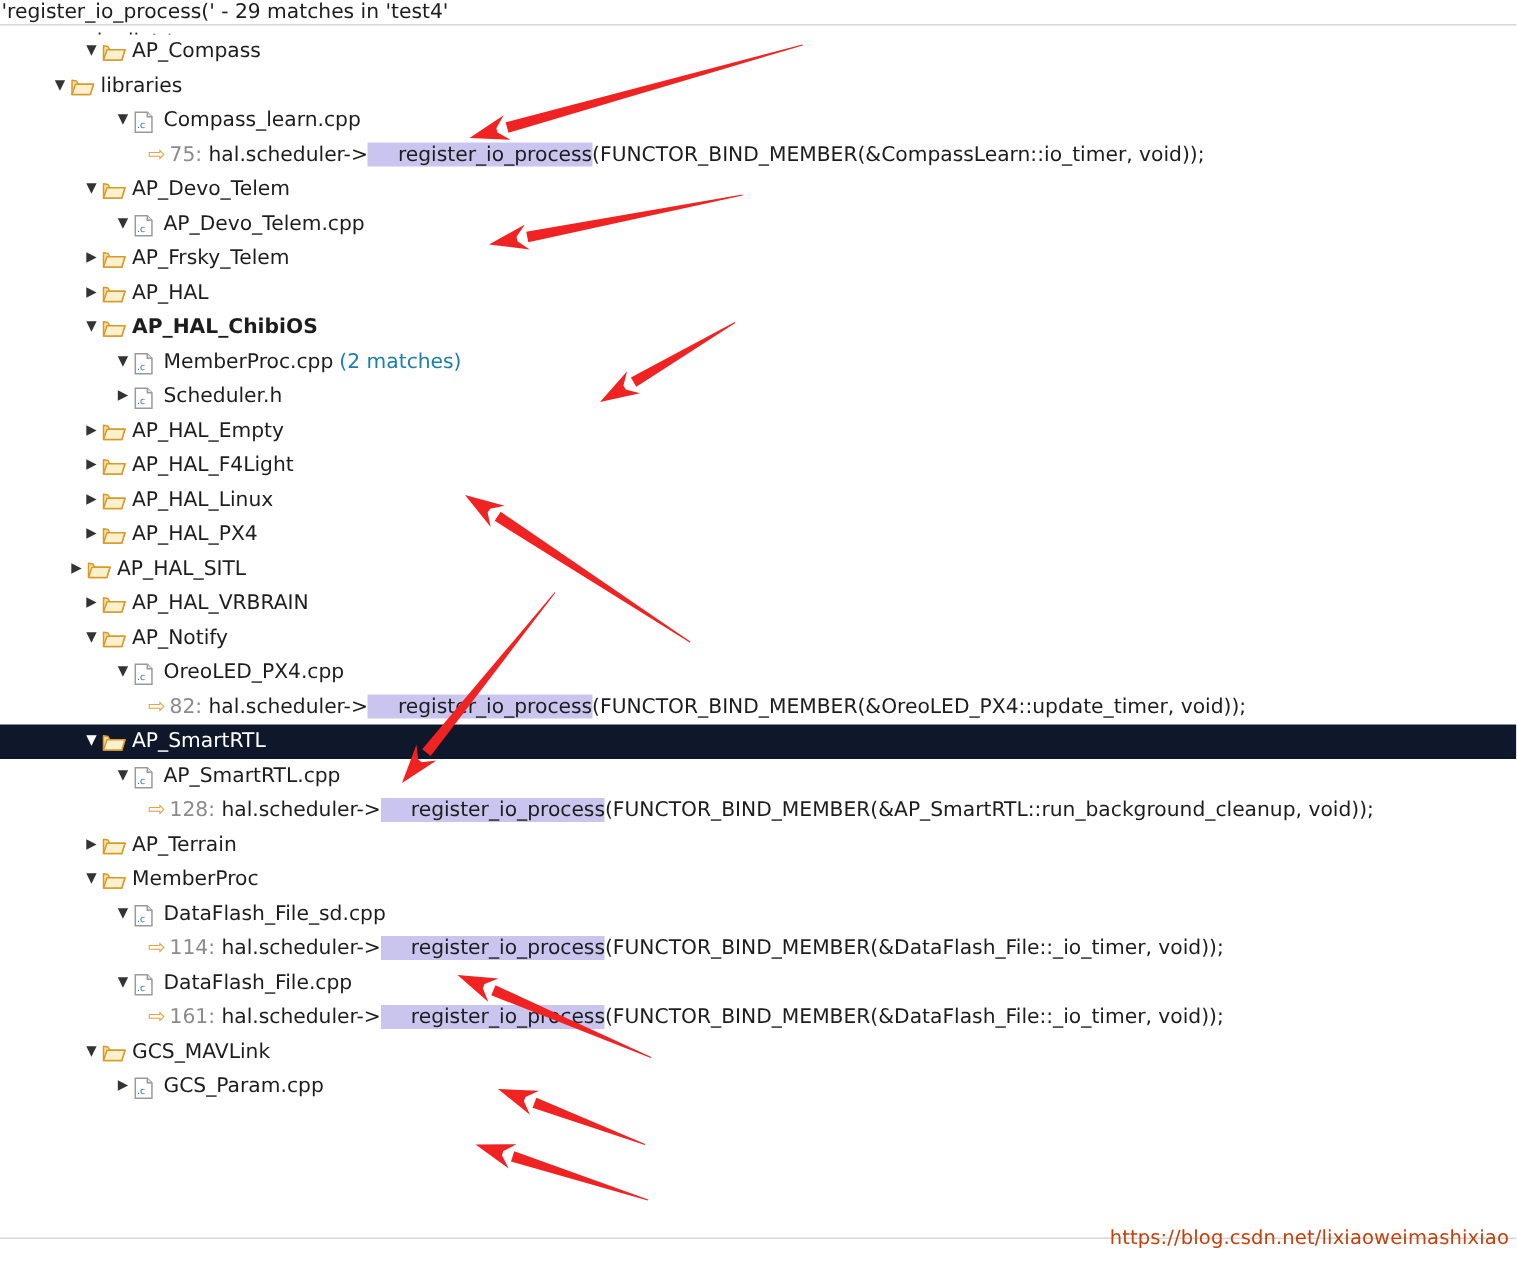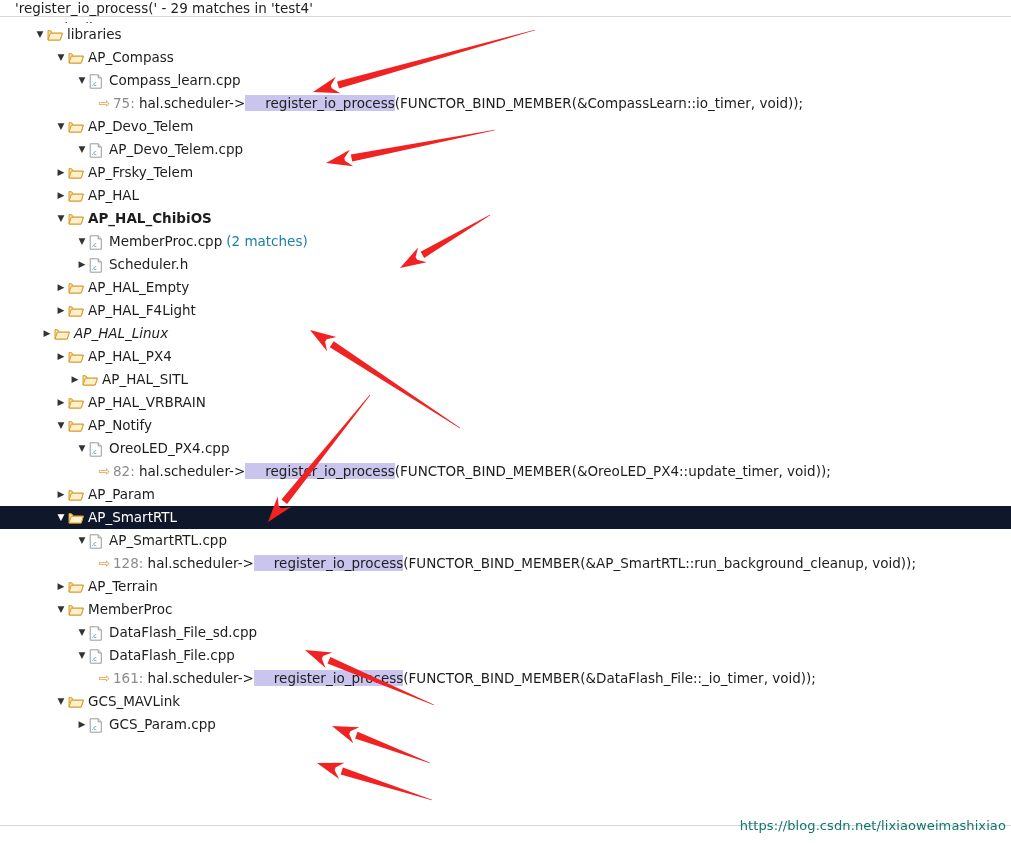--- a/index.html
+++ b/index.html
@@ -12,21 +12,21 @@
     overflow:hidden;
     position:relative;
   }
   
   #search-header{
     position:absolute;left:0;top:0;width:824px;height:17px;
     line-height:16px;
     font-size:13.5px;
     color:#1d1d1d;
     white-space:nowrap;
-    padding-left:15px;
+    padding-left:1px;
     box-sizing:border-box;
     background:#ffffff;
   }
   #header-divider{
     position:absolute;left:0;top:16px;width:1011px;height:1px;
     background:#d6d6d6;
   }
   
   #tree{
     position:absolute;left:0;top:17px;width:1011px;height:805px;
@@ -87,21 +87,21 @@
   .code{color:#1d1d1d;}
   .hl{background:#c9c5ef;padding-left:20px;}
   
   #arrows{
     position:absolute;left:0;top:0;width:1011px;height:843px;
     pointer-events:none;
   }
   
   #watermark{
     position:absolute;right:5px;bottom:10px;
-    color:#0f766e;
+    color:#c2410c;
     font-size:13px;
     font-family:"DejaVu Sans","Liberation Sans",sans-serif;
     letter-spacing:0.1px;
   }
   #bottom-divider{
     position:absolute;left:0;bottom:17px;width:1011px;height:1px;
     background:#d6d6d6;
   }
   #bottom-strip{
     position:absolute;left:0;bottom:0;width:1011px;height:17px;
@@ -112,28 +112,28 @@
 <body>
 
 <div id="search-header">'register_io_process(' - 29 matches in 'test4'</div>
 <div id="header-divider"></div>
 
 <div id="tree">
     <div class="row" style="height: 6px; line-height: 23px; overflow: hidden;"><span class="inner" style="margin-left: 12px;"><span class="twisty">▼</span><span class="ico"><svg width="16" height="14" viewBox="0 0 16 14">
             <path d="M1 2.5 L1 12 L13.2 12 L15.3 5.2 L5.2 5.2 L4.0 3.0 Z" fill="#fcdf9b" stroke="#d79a2b" stroke-width="1" stroke-linejoin="round"></path>
             <path d="M1 12 L3.3 5.2 L15.3 5.2 L13.2 12 Z" fill="#fdf0cd" stroke="#d79a2b" stroke-width="1" stroke-linejoin="round"></path>
           </svg></span><span class="lbl">ardupilot-txw</span></span></div>
+    <div class="row"><span class="inner" style="margin-left: 54px;"><span class="twisty">▼</span><span class="ico"><svg width="16" height="14" viewBox="0 0 16 14">
+            <path d="M1 2.5 L1 12 L13.2 12 L15.3 5.2 L5.2 5.2 L4.0 3.0 Z" fill="#fcdf9b" stroke="#d79a2b" stroke-width="1" stroke-linejoin="round"></path>
+            <path d="M1 12 L3.3 5.2 L15.3 5.2 L13.2 12 Z" fill="#fdf0cd" stroke="#d79a2b" stroke-width="1" stroke-linejoin="round"></path>
+          </svg></span><span class="lbl">AP_Compass</span></span></div>
     <div class="row"><span class="inner" style="margin-left: 33px;"><span class="twisty">▼</span><span class="ico"><svg width="16" height="14" viewBox="0 0 16 14">
             <path d="M1 2.5 L1 12 L13.2 12 L15.3 5.2 L5.2 5.2 L4.0 3.0 Z" fill="#fcdf9b" stroke="#d79a2b" stroke-width="1" stroke-linejoin="round"></path>
             <path d="M1 12 L3.3 5.2 L15.3 5.2 L13.2 12 Z" fill="#fdf0cd" stroke="#d79a2b" stroke-width="1" stroke-linejoin="round"></path>
           </svg></span><span class="lbl">libraries</span></span></div>
-    <div class="row"><span class="inner" style="margin-left: 54px;"><span class="twisty">▼</span><span class="ico"><svg width="16" height="14" viewBox="0 0 16 14">
-            <path d="M1 2.5 L1 12 L13.2 12 L15.3 5.2 L5.2 5.2 L4.0 3.0 Z" fill="#fcdf9b" stroke="#d79a2b" stroke-width="1" stroke-linejoin="round"></path>
-            <path d="M1 12 L3.3 5.2 L15.3 5.2 L13.2 12 Z" fill="#fdf0cd" stroke="#d79a2b" stroke-width="1" stroke-linejoin="round"></path>
-          </svg></span><span class="lbl">AP_Compass</span></span></div>
     <div class="row"><span class="inner" style="margin-left: 75px;"><span class="twisty">▼</span><span class="ico"><svg width="14" height="15" viewBox="0 0 14 15">
             <path d="M1.2 0.8 L9.2 0.8 L12.3 3.9 L12.3 14.2 L1.2 14.2 Z" fill="#ffffff" stroke="#9a9a9a" stroke-width="1"></path>
             <path d="M9.2 0.8 L9.2 3.9 L12.3 3.9" fill="#e8e8e8" stroke="#9a9a9a" stroke-width="1"></path>
             <text x="2.3" y="11.6" font-family="DejaVu Sans, sans-serif" font-size="6.2" fill="#2a6fa8">.c</text>
           </svg></span><span class="lbl">Compass_learn.cpp</span></span></div>
     <div class="row mrow"><span class="inner" style="margin-left: 96px;"><span class="marker">⇨</span><span class="lineno">75:</span><span class="code"> hal.scheduler-&gt;</span><span class="code hl">register_io_process</span><span class="code">(FUNCTOR_BIND_MEMBER(&amp;CompassLearn::io_timer, void));</span></span></div>
     <div class="row"><span class="inner" style="margin-left: 54px;"><span class="twisty">▼</span><span class="ico"><svg width="16" height="14" viewBox="0 0 16 14">
             <path d="M1 2.5 L1 12 L13.2 12 L15.3 5.2 L5.2 5.2 L4.0 3.0 Z" fill="#fcdf9b" stroke="#d79a2b" stroke-width="1" stroke-linejoin="round"></path>
             <path d="M1 12 L3.3 5.2 L15.3 5.2 L13.2 12 Z" fill="#fdf0cd" stroke="#d79a2b" stroke-width="1" stroke-linejoin="round"></path>
           </svg></span><span class="lbl">AP_Devo_Telem</span></span></div>
@@ -165,50 +165,46 @@
             <text x="2.3" y="11.6" font-family="DejaVu Sans, sans-serif" font-size="6.2" fill="#2a6fa8">.c</text>
           </svg></span><span class="lbl">Scheduler.h</span></span></div>
     <div class="row"><span class="inner" style="margin-left: 54px;"><span class="twisty">▶</span><span class="ico"><svg width="16" height="14" viewBox="0 0 16 14">
             <path d="M1 2.5 L1 12 L13.2 12 L15.3 5.2 L5.2 5.2 L4.0 3.0 Z" fill="#fcdf9b" stroke="#d79a2b" stroke-width="1" stroke-linejoin="round"></path>
             <path d="M1 12 L3.3 5.2 L15.3 5.2 L13.2 12 Z" fill="#fdf0cd" stroke="#d79a2b" stroke-width="1" stroke-linejoin="round"></path>
           </svg></span><span class="lbl">AP_HAL_Empty</span></span></div>
     <div class="row"><span class="inner" style="margin-left: 54px;"><span class="twisty">▶</span><span class="ico"><svg width="16" height="14" viewBox="0 0 16 14">
             <path d="M1 2.5 L1 12 L13.2 12 L15.3 5.2 L5.2 5.2 L4.0 3.0 Z" fill="#fcdf9b" stroke="#d79a2b" stroke-width="1" stroke-linejoin="round"></path>
             <path d="M1 12 L3.3 5.2 L15.3 5.2 L13.2 12 Z" fill="#fdf0cd" stroke="#d79a2b" stroke-width="1" stroke-linejoin="round"></path>
           </svg></span><span class="lbl">AP_HAL_F4Light</span></span></div>
-    <div class="row"><span class="inner" style="margin-left: 40px; font-style: italic;"><span class="twisty">▶</span><span class="ico"><svg width="16" height="14" viewBox="0 0 16 14">
+    <div class="row"><span class="inner" style="margin-left: 54px;"><span class="twisty">▶</span><span class="ico"><svg width="16" height="14" viewBox="0 0 16 14">
             <path d="M1 2.5 L1 12 L13.2 12 L15.3 5.2 L5.2 5.2 L4.0 3.0 Z" fill="#fcdf9b" stroke="#d79a2b" stroke-width="1" stroke-linejoin="round"></path>
             <path d="M1 12 L3.3 5.2 L15.3 5.2 L13.2 12 Z" fill="#fdf0cd" stroke="#d79a2b" stroke-width="1" stroke-linejoin="round"></path>
           </svg></span><span class="lbl">AP_HAL_Linux</span></span></div>
     <div class="row"><span class="inner" style="margin-left: 54px;"><span class="twisty">▶</span><span class="ico"><svg width="16" height="14" viewBox="0 0 16 14">
             <path d="M1 2.5 L1 12 L13.2 12 L15.3 5.2 L5.2 5.2 L4.0 3.0 Z" fill="#fcdf9b" stroke="#d79a2b" stroke-width="1" stroke-linejoin="round"></path>
             <path d="M1 12 L3.3 5.2 L15.3 5.2 L13.2 12 Z" fill="#fdf0cd" stroke="#d79a2b" stroke-width="1" stroke-linejoin="round"></path>
           </svg></span><span class="lbl">AP_HAL_PX4</span></span></div>
-    <div class="row"><span class="inner" style="margin-left: 68px; text-decoration: underline;"><span class="twisty">▶</span><span class="ico"><svg width="16" height="14" viewBox="0 0 16 14">
+    <div class="row"><span class="inner" style="margin-left: 44px; text-decoration: underline;"><span class="twisty">▶</span><span class="ico"><svg width="16" height="14" viewBox="0 0 16 14">
             <path d="M1 2.5 L1 12 L13.2 12 L15.3 5.2 L5.2 5.2 L4.0 3.0 Z" fill="#fcdf9b" stroke="#d79a2b" stroke-width="1" stroke-linejoin="round"></path>
             <path d="M1 12 L3.3 5.2 L15.3 5.2 L13.2 12 Z" fill="#fdf0cd" stroke="#d79a2b" stroke-width="1" stroke-linejoin="round"></path>
           </svg></span><span class="lbl">AP_HAL_SITL</span></span></div>
     <div class="row"><span class="inner" style="margin-left: 54px;"><span class="twisty">▶</span><span class="ico"><svg width="16" height="14" viewBox="0 0 16 14">
             <path d="M1 2.5 L1 12 L13.2 12 L15.3 5.2 L5.2 5.2 L4.0 3.0 Z" fill="#fcdf9b" stroke="#d79a2b" stroke-width="1" stroke-linejoin="round"></path>
             <path d="M1 12 L3.3 5.2 L15.3 5.2 L13.2 12 Z" fill="#fdf0cd" stroke="#d79a2b" stroke-width="1" stroke-linejoin="round"></path>
           </svg></span><span class="lbl">AP_HAL_VRBRAIN</span></span></div>
     <div class="row"><span class="inner" style="margin-left: 54px;"><span class="twisty">▼</span><span class="ico"><svg width="16" height="14" viewBox="0 0 16 14">
             <path d="M1 2.5 L1 12 L13.2 12 L15.3 5.2 L5.2 5.2 L4.0 3.0 Z" fill="#fcdf9b" stroke="#d79a2b" stroke-width="1" stroke-linejoin="round"></path>
             <path d="M1 12 L3.3 5.2 L15.3 5.2 L13.2 12 Z" fill="#fdf0cd" stroke="#d79a2b" stroke-width="1" stroke-linejoin="round"></path>
           </svg></span><span class="lbl">AP_Notify</span></span></div>
     <div class="row"><span class="inner" style="margin-left: 75px;"><span class="twisty">▼</span><span class="ico"><svg width="14" height="15" viewBox="0 0 14 15">
             <path d="M1.2 0.8 L9.2 0.8 L12.3 3.9 L12.3 14.2 L1.2 14.2 Z" fill="#ffffff" stroke="#9a9a9a" stroke-width="1"></path>
             <path d="M9.2 0.8 L9.2 3.9 L12.3 3.9" fill="#e8e8e8" stroke="#9a9a9a" stroke-width="1"></path>
             <text x="2.3" y="11.6" font-family="DejaVu Sans, sans-serif" font-size="6.2" fill="#2a6fa8">.c</text>
           </svg></span><span class="lbl">OreoLED_PX4.cpp</span></span></div>
     <div class="row mrow"><span class="inner" style="margin-left: 96px;"><span class="marker">⇨</span><span class="lineno">82:</span><span class="code"> hal.scheduler-&gt;</span><span class="code hl">register_io_process</span><span class="code">(FUNCTOR_BIND_MEMBER(&amp;OreoLED_PX4::update_timer, void));</span></span></div>
-    <div class="row"><span class="inner" style="margin-left: 54px;"><span class="twisty">▶</span><span class="ico"><svg width="16" height="14" viewBox="0 0 16 14">
-            <path d="M1 2.5 L1 12 L13.2 12 L15.3 5.2 L5.2 5.2 L4.0 3.0 Z" fill="#fcdf9b" stroke="#d79a2b" stroke-width="1" stroke-linejoin="round"></path>
-            <path d="M1 12 L3.3 5.2 L15.3 5.2 L13.2 12 Z" fill="#fdf0cd" stroke="#d79a2b" stroke-width="1" stroke-linejoin="round"></path>
-          </svg></span><span class="lbl">AP_Param</span></span></div>
     <div class="row selected"><span class="inner" style="margin-left: 54px;"><span class="twisty">▼</span><span class="ico"><svg width="16" height="14" viewBox="0 0 16 14">
             <path d="M1 2.5 L1 12 L13.2 12 L15.3 5.2 L5.2 5.2 L4.0 3.0 Z" fill="#fcdf9b" stroke="#d79a2b" stroke-width="1" stroke-linejoin="round"></path>
             <path d="M1 12 L3.3 5.2 L15.3 5.2 L13.2 12 Z" fill="#fdf0cd" stroke="#d79a2b" stroke-width="1" stroke-linejoin="round"></path>
           </svg></span><span class="lbl">AP_SmartRTL</span></span></div>
     <div class="row"><span class="inner" style="margin-left: 75px;"><span class="twisty">▼</span><span class="ico"><svg width="14" height="15" viewBox="0 0 14 15">
             <path d="M1.2 0.8 L9.2 0.8 L12.3 3.9 L12.3 14.2 L1.2 14.2 Z" fill="#ffffff" stroke="#9a9a9a" stroke-width="1"></path>
             <path d="M9.2 0.8 L9.2 3.9 L12.3 3.9" fill="#e8e8e8" stroke="#9a9a9a" stroke-width="1"></path>
             <text x="2.3" y="11.6" font-family="DejaVu Sans, sans-serif" font-size="6.2" fill="#2a6fa8">.c</text>
           </svg></span><span class="lbl">AP_SmartRTL.cpp</span></span></div>
     <div class="row mrow"><span class="inner" style="margin-left: 96px;"><span class="marker">⇨</span><span class="lineno">128:</span><span class="code"> hal.scheduler-&gt;</span><span class="code hl">register_io_process</span><span class="code">(FUNCTOR_BIND_MEMBER(&amp;AP_SmartRTL::run_background_cleanup, void));</span></span></div>
@@ -218,20 +214,21 @@
           </svg></span><span class="lbl">AP_Terrain</span></span></div>
     <div class="row"><span class="inner" style="margin-left: 54px;"><span class="twisty">▼</span><span class="ico"><svg width="16" height="14" viewBox="0 0 16 14">
             <path d="M1 2.5 L1 12 L13.2 12 L15.3 5.2 L5.2 5.2 L4.0 3.0 Z" fill="#fcdf9b" stroke="#d79a2b" stroke-width="1" stroke-linejoin="round"></path>
             <path d="M1 12 L3.3 5.2 L15.3 5.2 L13.2 12 Z" fill="#fdf0cd" stroke="#d79a2b" stroke-width="1" stroke-linejoin="round"></path>
           </svg></span><span class="lbl">MemberProc</span></span></div>
     <div class="row"><span class="inner" style="margin-left: 75px;"><span class="twisty">▼</span><span class="ico"><svg width="14" height="15" viewBox="0 0 14 15">
             <path d="M1.2 0.8 L9.2 0.8 L12.3 3.9 L12.3 14.2 L1.2 14.2 Z" fill="#ffffff" stroke="#9a9a9a" stroke-width="1"></path>
             <path d="M9.2 0.8 L9.2 3.9 L12.3 3.9" fill="#e8e8e8" stroke="#9a9a9a" stroke-width="1"></path>
             <text x="2.3" y="11.6" font-family="DejaVu Sans, sans-serif" font-size="6.2" fill="#2a6fa8">.c</text>
           </svg></span><span class="lbl">DataFlash_File_sd.cpp</span></span></div>
+    <div class="row mrow"><span class="inner" style="margin-left: 96px;"><span class="marker">⇨</span><span class="lineno">114:</span><span class="code"> hal.scheduler-&gt;</span><span class="code hl">register_io_process</span><span class="code">(FUNCTOR_BIND_MEMBER(&amp;DataFlash_File::_io_timer, void));</span></span></div>
     <div class="row"><span class="inner" style="margin-left: 75px;"><span class="twisty">▼</span><span class="ico"><svg width="14" height="15" viewBox="0 0 14 15">
             <path d="M1.2 0.8 L9.2 0.8 L12.3 3.9 L12.3 14.2 L1.2 14.2 Z" fill="#ffffff" stroke="#9a9a9a" stroke-width="1"></path>
             <path d="M9.2 0.8 L9.2 3.9 L12.3 3.9" fill="#e8e8e8" stroke="#9a9a9a" stroke-width="1"></path>
             <text x="2.3" y="11.6" font-family="DejaVu Sans, sans-serif" font-size="6.2" fill="#2a6fa8">.c</text>
           </svg></span><span class="lbl">DataFlash_File.cpp</span></span></div>
     <div class="row mrow"><span class="inner" style="margin-left: 96px;"><span class="marker">⇨</span><span class="lineno">161:</span><span class="code"> hal.scheduler-&gt;</span><span class="code hl">register_io_process</span><span class="code">(FUNCTOR_BIND_MEMBER(&amp;DataFlash_File::_io_timer, void));</span></span></div>
     <div class="row"><span class="inner" style="margin-left: 54px;"><span class="twisty">▼</span><span class="ico"><svg width="16" height="14" viewBox="0 0 16 14">
             <path d="M1 2.5 L1 12 L13.2 12 L15.3 5.2 L5.2 5.2 L4.0 3.0 Z" fill="#fcdf9b" stroke="#d79a2b" stroke-width="1" stroke-linejoin="round"></path>
             <path d="M1 12 L3.3 5.2 L15.3 5.2 L13.2 12 Z" fill="#fdf0cd" stroke="#d79a2b" stroke-width="1" stroke-linejoin="round"></path>
           </svg></span><span class="lbl">GCS_MAVLink</span></span></div>

